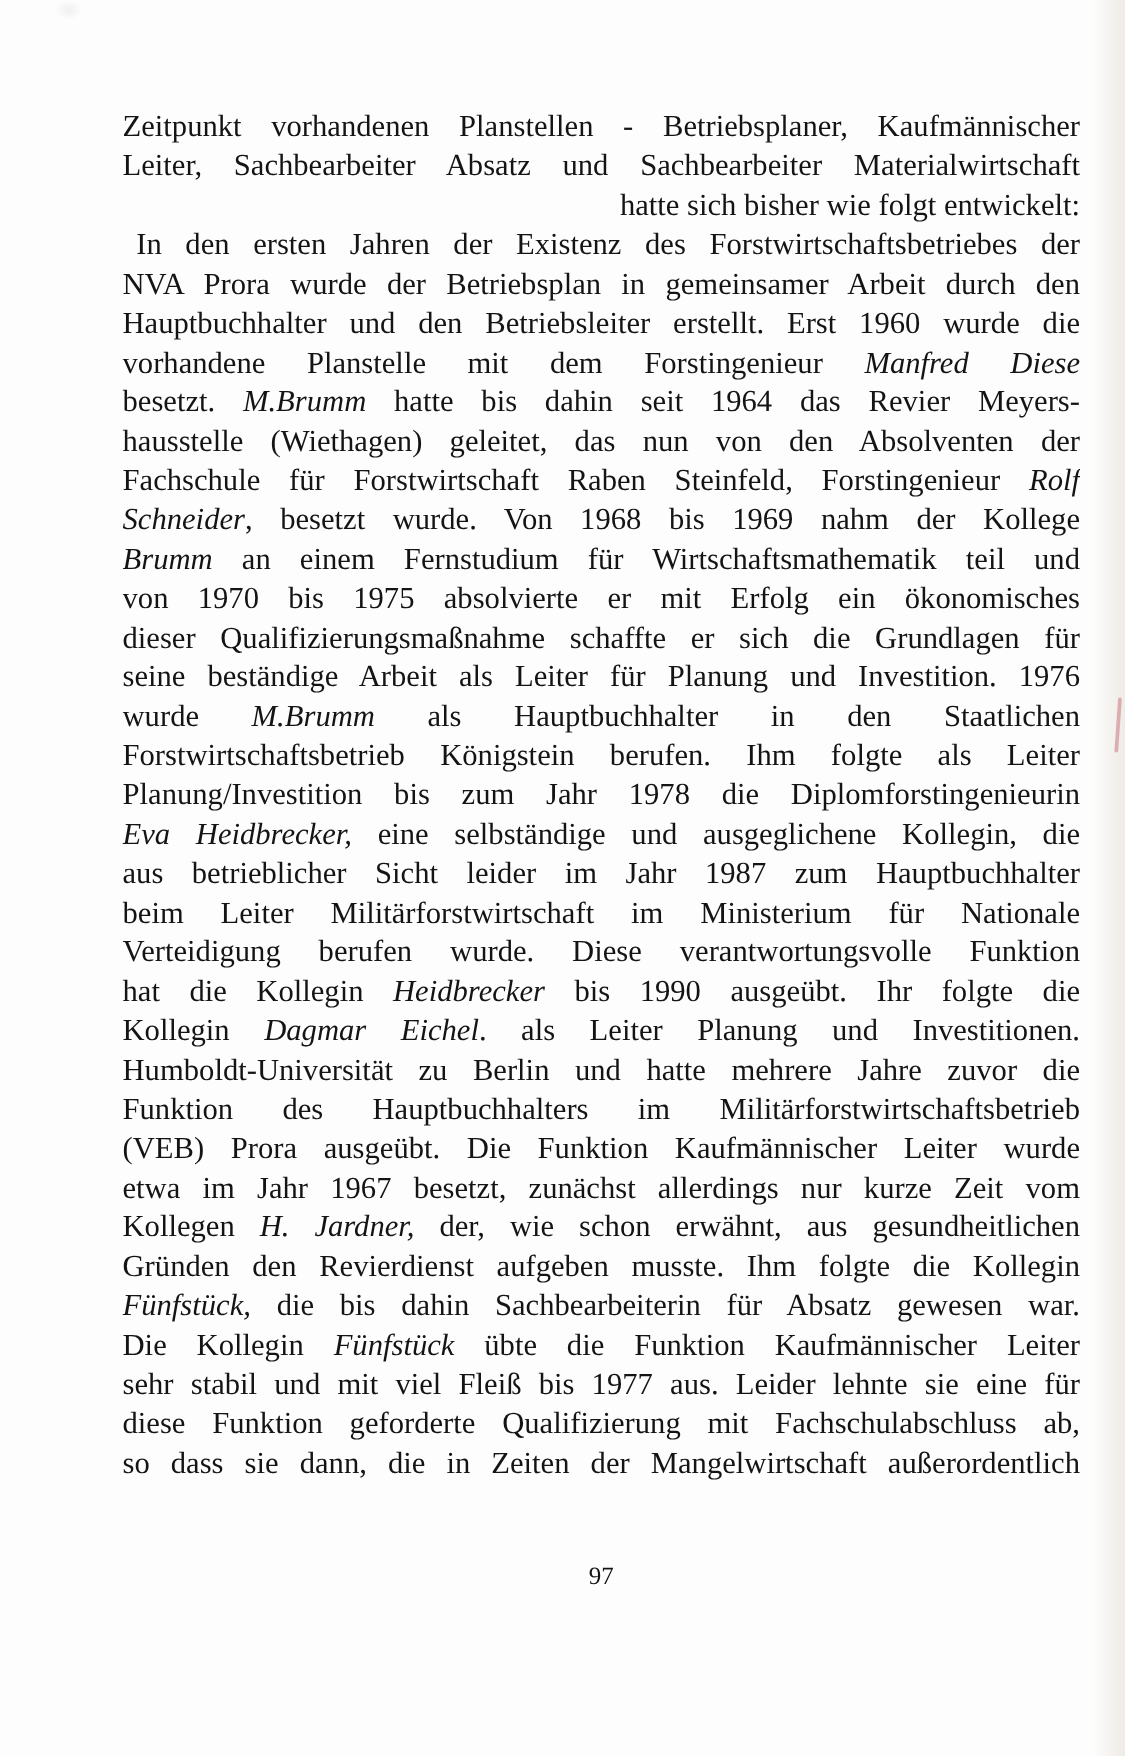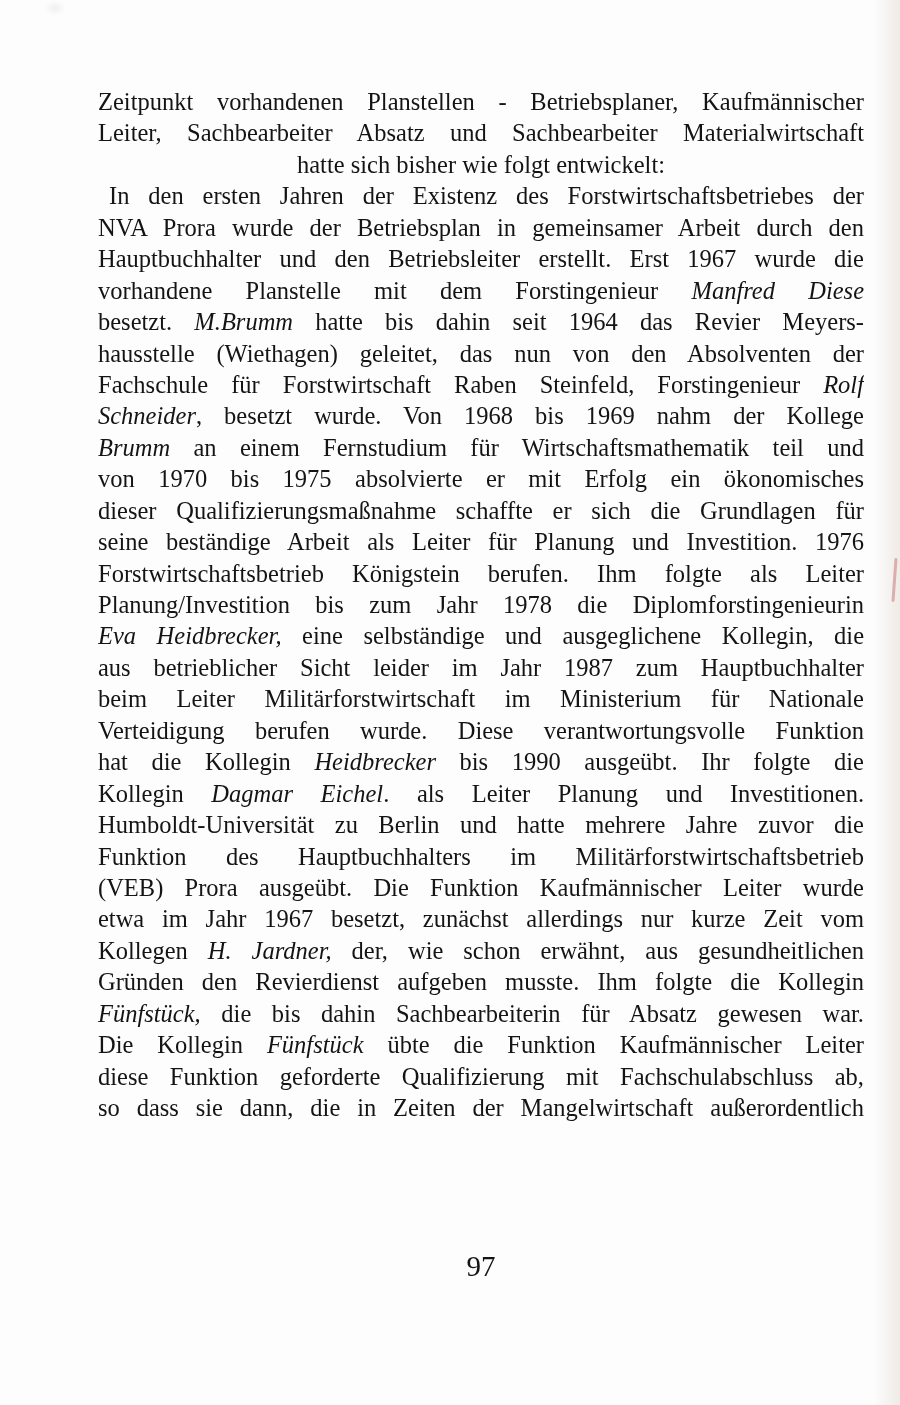--- a/index.html
+++ b/index.html
@@ -61,69 +61,71 @@
     text-align: justify;
     white-space: normal;
     font-family: Liberation Serif, serif;
   }
   .line::after {
     content: "";
     display: inline-block;
     width: 100%;
     height: 0;
   }
-  .line.no-just { text-align: center; }
+  .line.no-just { text-align: right; }
   .line.no-just::after { content: none; }
   .line.indent { padding-left: 11px; }
   .it { font-style: italic; }
   .page-number {
     position: absolute;
     left: 98px;
     top: 1250px;
     width: 766px;
     text-align: center;
-    font-size: 29px;
+    font-size: 20px;
   }
 </style>
 </head>
 <body style="background: rgb(253, 253, 253); color: rgb(20, 20, 20);">
 
 <div class="scan-page">
   <div class="corner-smudge"></div>
   <div class="edge-shading"></div>
   <div class="red-mark" style="background: rgb(201, 121, 127);"></div>
   <div class="page-text">
       <div class="line"><span>Zeitpunkt vorhandenen Planstellen - Betriebsplaner, Kaufmännischer</span></div>
       <div class="line"><span>Leiter, Sachbearbeiter Absatz und Sachbearbeiter Materialwirtschaft</span></div>
       <div class="line no-just"><span>hatte sich bisher wie folgt entwickelt:</span></div>
       <div class="line indent"><span>In den ersten Jahren der Existenz des Forstwirtschaftsbetriebes der</span></div>
       <div class="line"><span>NVA Prora wurde der Betriebsplan in gemeinsamer Arbeit durch den</span></div>
-      <div class="line"><span>Hauptbuchhalter und den Betriebsleiter erstellt. Erst 1967 wurde die</span></div>
+      <div class="line"><span>Hauptbuchhalter und den Betriebsleiter erstellt. Erst 1960 wurde die</span></div>
       <div class="line"><span>vorhandene Planstelle mit dem Forstingenieur </span><span class="it">Manfred Diese</span></div>
       <div class="line"><span>besetzt. </span><span class="it">M.Brumm</span><span> hatte bis dahin seit 1964 das Revier Meyers-</span></div>
       <div class="line"><span>hausstelle (Wiethagen) geleitet, das nun von den Absolventen der</span></div>
       <div class="line"><span>Fachschule für Forstwirtschaft Raben Steinfeld, Forstingenieur </span><span class="it">Rolf</span></div>
       <div class="line"><span class="it">Schneider</span><span>, besetzt wurde. Von 1968 bis 1969 nahm der Kollege</span></div>
       <div class="line"><span class="it">Brumm</span><span> an einem Fernstudium für Wirtschaftsmathematik teil und</span></div>
       <div class="line"><span>von 1970 bis 1975 absolvierte er mit Erfolg ein ökonomisches</span></div>
       <div class="line"><span>dieser Qualifizierungsmaßnahme schaffte er sich die Grundlagen für</span></div>
       <div class="line"><span>seine beständige Arbeit als Leiter für Planung und Investition. 1976</span></div>
+      <div class="line"><span>wurde </span><span class="it">M.Brumm</span><span> als Hauptbuchhalter in den Staatlichen</span></div>
       <div class="line"><span>Forstwirtschaftsbetrieb Königstein berufen. Ihm folgte als Leiter</span></div>
       <div class="line"><span>Planung/Investition bis zum Jahr 1978 die Diplomforstingenieurin</span></div>
       <div class="line"><span class="it">Eva Heidbrecker,</span><span> eine selbständige und ausgeglichene Kollegin, die</span></div>
       <div class="line"><span>aus betrieblicher Sicht leider im Jahr 1987 zum Hauptbuchhalter</span></div>
       <div class="line"><span>beim Leiter Militärforstwirtschaft im Ministerium für Nationale</span></div>
       <div class="line"><span>Verteidigung berufen wurde. Diese verantwortungsvolle Funktion</span></div>
       <div class="line"><span>hat die Kollegin </span><span class="it">Heidbrecker</span><span> bis 1990 ausgeübt. Ihr folgte die</span></div>
       <div class="line"><span>Kollegin </span><span class="it">Dagmar Eichel</span><span>. als Leiter Planung und Investitionen.</span></div>
       <div class="line"><span>Humboldt-Universität zu Berlin und hatte mehrere Jahre zuvor die</span></div>
       <div class="line"><span>Funktion des Hauptbuchhalters im Militärforstwirtschaftsbetrieb</span></div>
       <div class="line"><span>(VEB) Prora ausgeübt. Die Funktion Kaufmännischer Leiter wurde</span></div>
       <div class="line"><span>etwa im Jahr 1967 besetzt, zunächst allerdings nur kurze Zeit vom</span></div>
       <div class="line"><span>Kollegen </span><span class="it">H. Jardner,</span><span> der, wie schon erwähnt, aus gesundheitlichen</span></div>
       <div class="line"><span>Gründen den Revierdienst aufgeben musste. Ihm folgte die Kollegin</span></div>
       <div class="line"><span class="it">Fünfstück,</span><span> die bis dahin Sachbearbeiterin für Absatz gewesen war.</span></div>
       <div class="line"><span>Die Kollegin </span><span class="it">Fünfstück</span><span> übte die Funktion Kaufmännischer Leiter</span></div>
+      <div class="line"><span>sehr stabil und mit viel Fleiß bis 1977 aus. Leider lehnte sie eine für</span></div>
       <div class="line"><span>diese Funktion geforderte Qualifizierung mit Fachschulabschluss ab,</span></div>
       <div class="line"><span>so dass sie dann, die in Zeiten der Mangelwirtschaft außerordentlich</span></div>
     </div>
   <div class="page-number">97</div>
 </div>
 
 </body></html>

